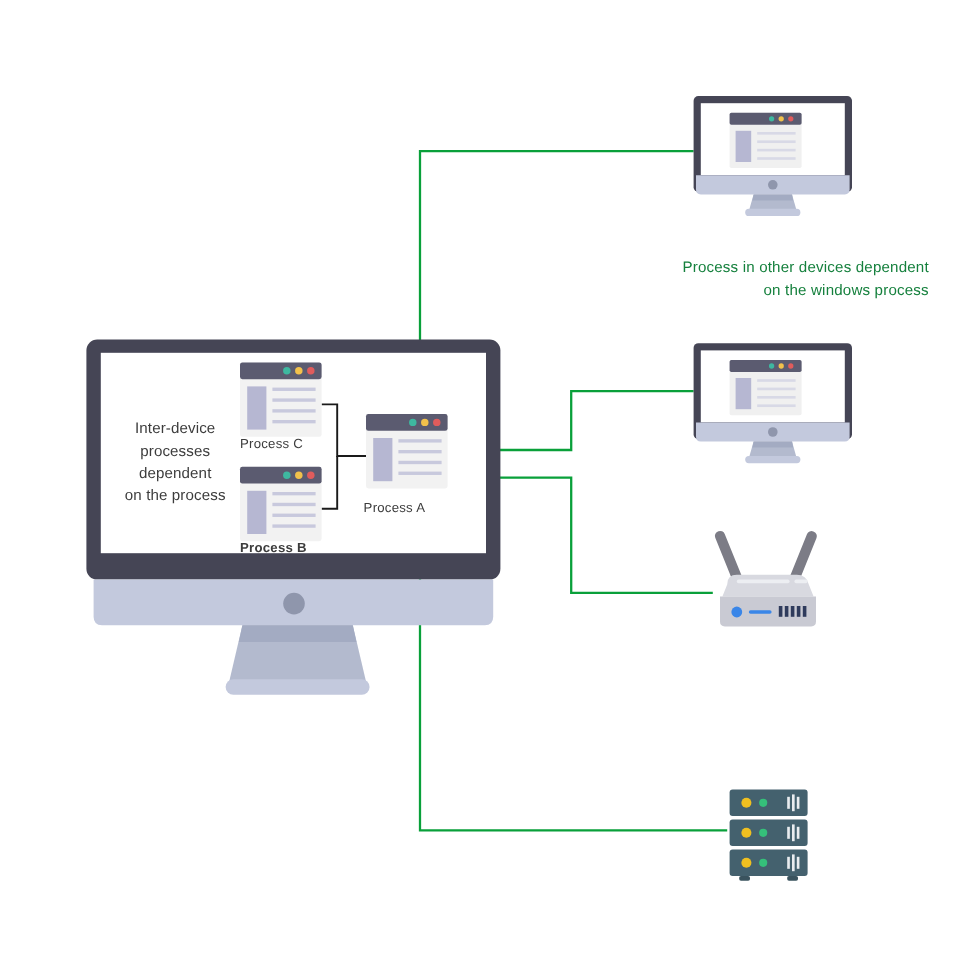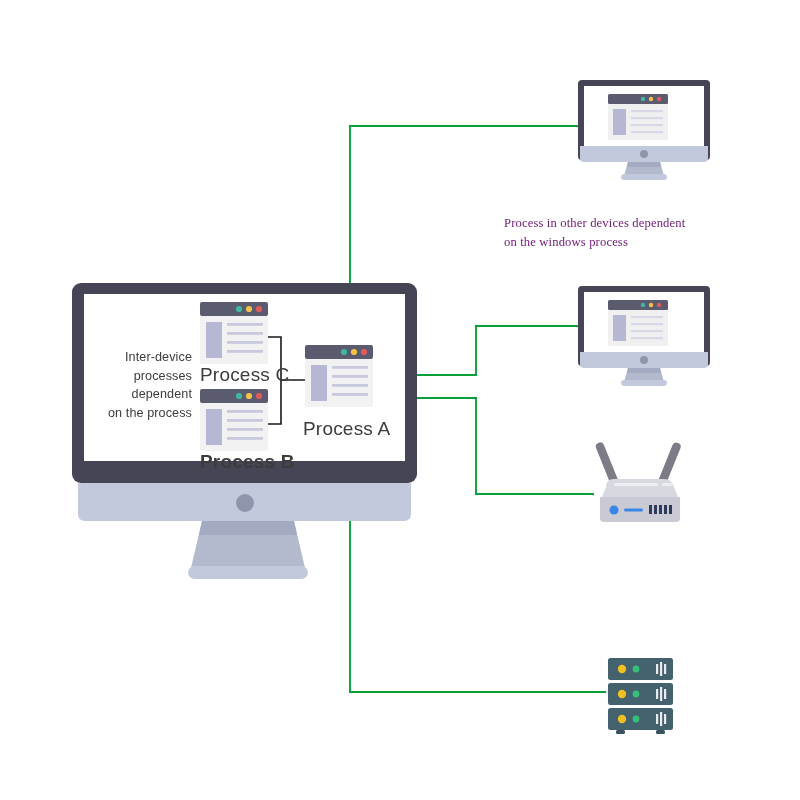--- a/index.html
+++ b/index.html
@@ -8,32 +8,31 @@
     background:#ffffff;
     font-family:"Liberation Sans", sans-serif;
     overflow:hidden;
     position:relative;
   }
   #stage{position:absolute;left:0;top:0;width:800px;height:800px;}
   .layer{position:absolute;left:0;top:0;width:800px;height:800px;}
   svg.layer{overflow:visible;}
   .caption{
     position:absolute;
-    text-align:left;
-    color:#701a75;
+    text-align:right;
+    color:#15803d;
     font-size:12.6px;
     line-height:19px;
     letter-spacing:0.15px;
     white-space:pre-line;
-    font-family:Liberation Serif, serif;
   }
   .proclabel{
     position:absolute;
     color:#3c3c3c;
-    font-size:19px;
+    font-size:11px;
     letter-spacing:0.2px;
     white-space:nowrap;
   }
   .sidetext{
     position:absolute;
     text-align:right;
     color:#3c3c3c;
     font-size:12.6px;
     line-height:18.5px;
     letter-spacing:0.1px;
@@ -197,21 +196,21 @@
     <circle cx="622" cy="719" r="4.2" fill="#f0c020"></circle>
     <circle cx="636" cy="719" r="3.4" fill="#35c07a"></circle>
     <rect x="656" y="714" width="2.2" height="10" fill="#e9ecef"></rect>
     <rect x="660" y="712" width="2.2" height="14" fill="#e9ecef"></rect>
     <rect x="664" y="714" width="2.2" height="10" fill="#e9ecef"></rect>
 
     <rect x="616" y="730" width="9" height="4" rx="1.5" fill="#3a535e"></rect>
     <rect x="656" y="730" width="9" height="4" rx="1.5" fill="#3a535e"></rect>
   </svg>
 
-  <div class="sidetext" style="left:100px; top:348px; width:92px;">Inter-device
+  <div class="sidetext" style="left:100px; top:348px; width:92px;text-align:center;">Inter-device
 processes
 dependent
 on the process</div>
 
   <div class="proclabel" style="left:200px; top:364px;">Process C</div>
 
   <div class="proclabel" style="left:200px; top:451px;font-weight:bold;">Process B</div>
 
   <div class="proclabel" style="left:303px; top:418px;text-align:right;">Process A</div>
 

